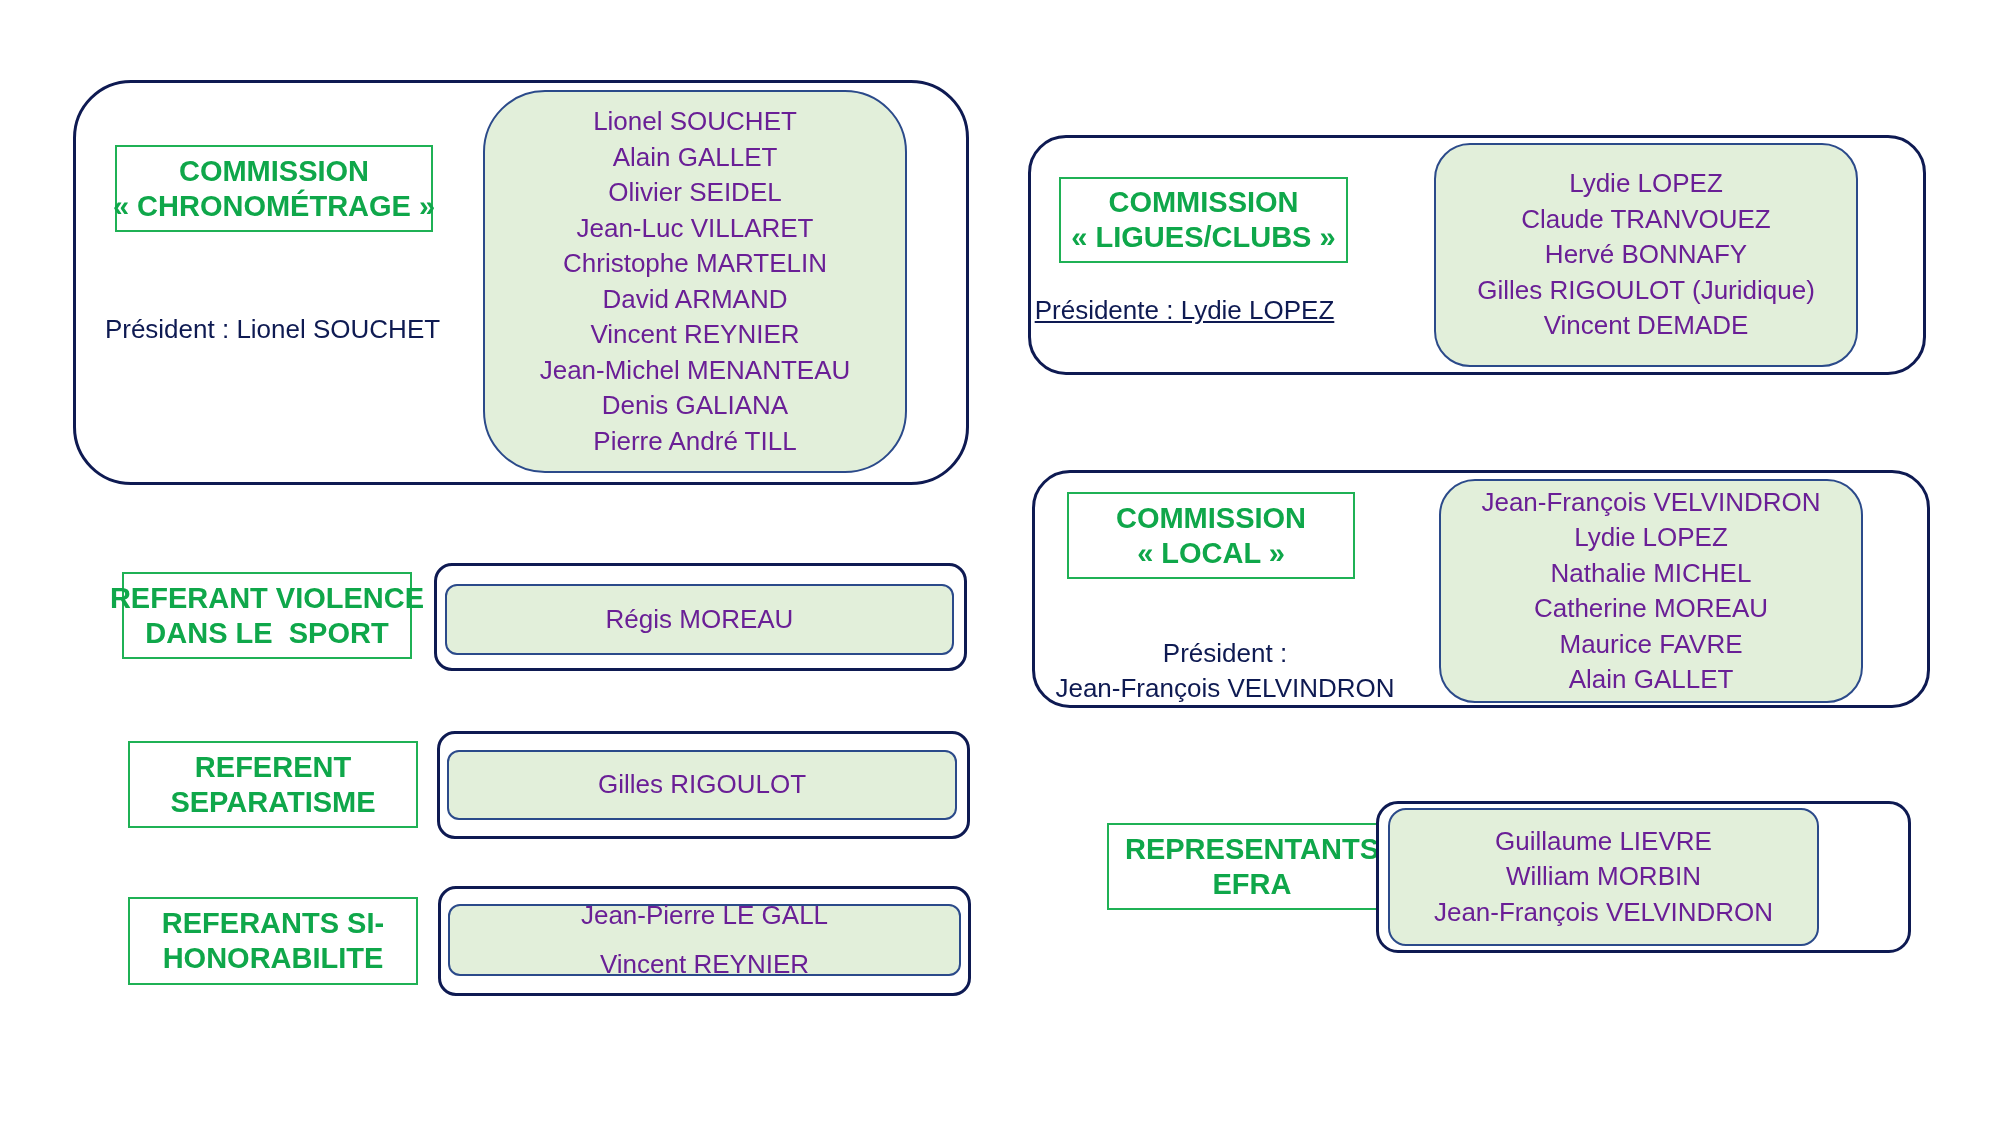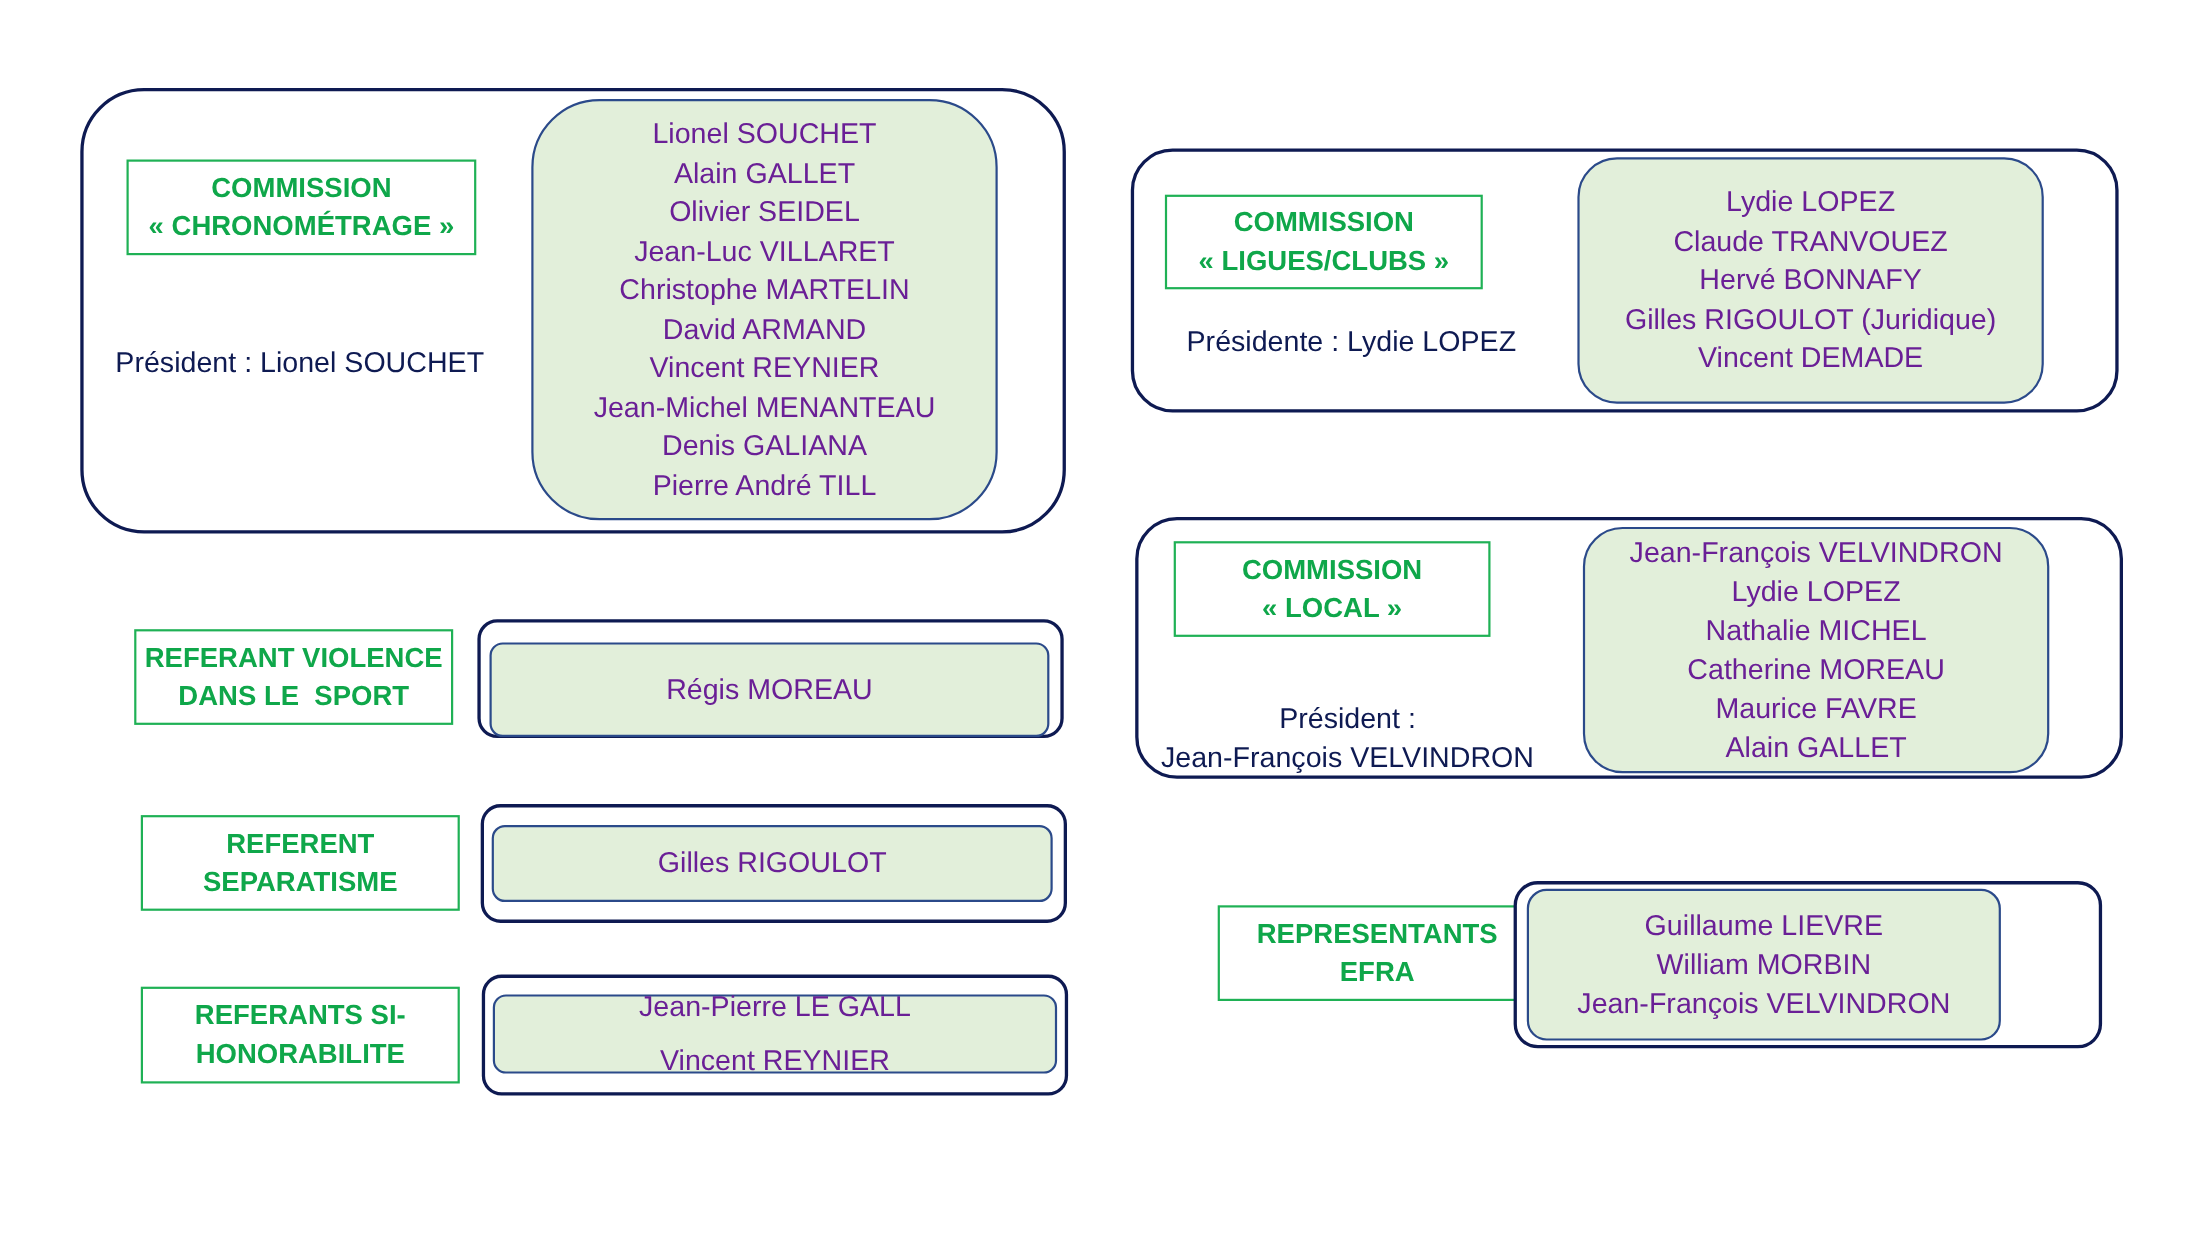--- a/index.html
+++ b/index.html
@@ -9,21 +9,21 @@
   .outer { border:3px solid #0e1a52; background:#ffffff; }
   .outer.big { border-radius:58px; }
   .outer.mid { border-radius:38px; }
   .outer.small { border-radius:18px; }
   .members { background:#e2efda; border:2px solid #2b4a8a; display:flex; flex-direction:column;
              justify-content:center; align-items:center; color:#6a1f96; font-size:26px; line-height:35.5px; text-align:center; }
   .members.big { border-radius:62px; }
   .members.mid { border-radius:36px; }
   .members.small { border-radius:12px; }
   .title-box { border:2px solid #1fb155; background:#ffffff; display:flex; flex-direction:column;
-               justify-content:center; align-items:center; color:#0fa74a; font-weight:bold; font-size:25px; line-height:35px; text-align:center; }
+               justify-content:center; align-items:center; color:#0fa74a; font-weight:bold; font-size:29px; line-height:35px; text-align:center; }
   .president { color:#0e1a52; font-size:26px; line-height:35px; text-align:center; }
   .members span, .title-box span, .president span { display:block; white-space:nowrap; }
 </style>
 </head>
 <body>
 
 <div class="abs outer big" style="left:73px;top:80px;width:896px;height:405px;"></div>
 <div class="abs title-box" style="left:115px;top:145px;width:318px;height:87px;">
   <span>COMMISSION</span>
   <span>« CHRONOMÉTRAGE »</span>
@@ -42,21 +42,21 @@
   <span>Jean-Michel MENANTEAU</span>
   <span>Denis GALIANA</span>
   <span>Pierre André TILL</span>
 </div>
 
 <div class="abs outer mid" style="left:1028px;top:135px;width:898px;height:240px;"></div>
 <div class="abs title-box" style="left:1059px;top:177px;width:289px;height:86px;">
   <span>COMMISSION</span>
   <span>« LIGUES/CLUBS »</span>
 </div>
-<div class="abs president" style="left:1056px;top:293px;width:345px;">
+<div class="abs president" style="left:1012px;top:293px;width:345px;text-decoration:underline;">
   <span>Présidente : Lydie LOPEZ</span>
 </div>
 <div class="abs members mid" style="left:1434px;top:143px;width:424px;height:224px;">
   <span>Lydie LOPEZ</span>
   <span>Claude TRANVOUEZ</span>
   <span>Hervé BONNAFY</span>
   <span>Gilles RIGOULOT (Juridique)</span>
   <span>Vincent DEMADE</span>
 </div>
 
@@ -76,21 +76,21 @@
   <span>Catherine MOREAU</span>
   <span>Maurice FAVRE</span>
   <span>Alain GALLET</span>
 </div>
 
 <div class="abs title-box" style="left:122px;top:572px;width:290px;height:87px;">
   <span style="white-space:pre;">REFERANT VIOLENCE</span>
   <span style="white-space:pre;">DANS LE  SPORT</span>
 </div>
 <div class="abs outer small" style="left:434px;top:563px;width:533px;height:108px;"></div>
-<div class="abs members small" style="left:445px;top:584px;width:509px;height:86px;">
+<div class="abs members small" style="left:445px;top:584px;width:509px;height:71px;">
   <span>Régis MOREAU</span>
 </div>
 
 <div class="abs title-box" style="left:128px;top:741px;width:290px;height:87px;">
   <span>REFERENT</span>
   <span>SEPARATISME</span>
 </div>
 <div class="abs outer small" style="left:437px;top:731px;width:533px;height:108px;"></div>
 <div class="abs members small" style="left:447px;top:750px;width:510px;height:70px;">
   <span>Gilles RIGOULOT</span>

